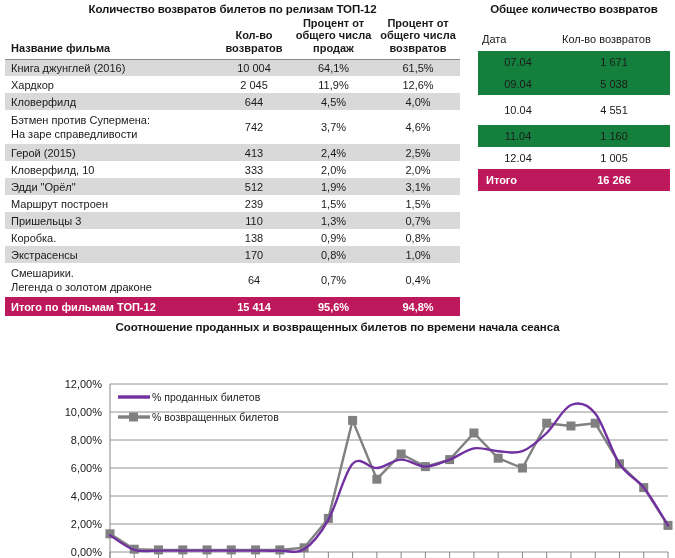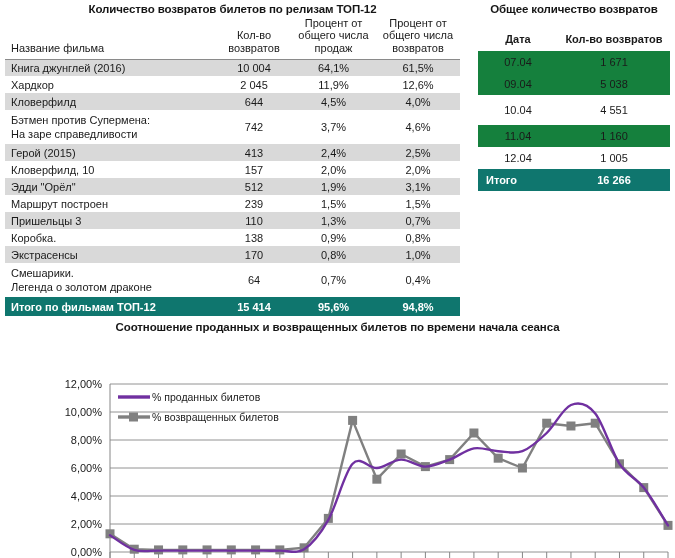--- a/index.html
+++ b/index.html
@@ -24,49 +24,49 @@
   
   .left-tbl { position: absolute; left: 5px; top: 3px; width: 455px; }
   table { border-collapse: collapse; width: 100%; }
   .left-tbl table { table-layout: fixed; }
   .left-tbl col.c1 { width: 212px; }
   .left-tbl col.c2 { width: 74px; }
   .left-tbl col.c3 { width: 85px; }
   .left-tbl col.c4 { width: 84px; }
 
   .left-tbl thead th {
-    font-size: 11px; font-weight: normal; vertical-align: bottom;
+    font-size: 11px; font-weight: bold; vertical-align: bottom;
     padding: 2px 4px 5px 4px; line-height: 1.12;
     border-bottom: 1.4px solid #8a8a8a;
   }
   .left-tbl thead th.h-name { text-align: left; padding-left: 6px; }
   .left-tbl thead th.h-num  { text-align: center; }
 
   .left-tbl tbody td {
     font-size: 11px; padding: 0 4px; line-height: 1.28;
     height: 17px;
   }
   .left-tbl tbody td.name { text-align: left; padding-left: 6px; }
   .left-tbl tbody td.num  { text-align: center; }
   .left-tbl tbody tr.alt td { background: #d9d9d9; }
   .left-tbl tbody tr.two-line td { height: 34px; }
   .left-tbl tbody td .l2 { display: block; }
 
   tr.total td {
-    background: #0f766e; color: #ffffff; font-weight: bold;
+    background: #be185d; color: #ffffff; font-weight: bold;
     font-size: 11px; height: 19px;
   }
 
   
   .right-tbl { position: absolute; left: 478px; top: 3px; width: 192px; }
   .right-tbl table { table-layout: fixed; }
   .right-tbl col.r1 { width: 80px; }
   .right-tbl col.r2 { width: 112px; }
   .right-tbl thead th {
-    font-size: 11px; font-weight: bold; text-align: center;
+    font-size: 11px; font-weight: normal; text-align: left;
     padding: 18px 4px 6px 4px;
   }
   .right-tbl tbody td {
     font-size: 11px; text-align: center; padding: 2px 4px;
     height: 22px;
   }
   .right-tbl tbody tr.alt td { background: #15803d; }
   .right-tbl tbody tr.tall td { height: 30px; }
   .right-tbl tbody tr.total td.date { text-align: left; padding-left: 8px; }
 
@@ -147,21 +147,21 @@
             <td class="num">4,6%</td>
           </tr>
           <tr class="alt">
             <td class="name">Герой (2015)</td>
             <td class="num">413</td>
             <td class="num">2,4%</td>
             <td class="num">2,5%</td>
           </tr>
           <tr>
             <td class="name">Кловерфилд, 10</td>
-            <td class="num">157</td>
+            <td class="num">333</td>
             <td class="num">2,0%</td>
             <td class="num">2,0%</td>
           </tr>
           <tr class="alt">
             <td class="name">Эдди "Орёл"</td>
             <td class="num">512</td>
             <td class="num">1,9%</td>
             <td class="num">3,1%</td>
           </tr>
           <tr>

